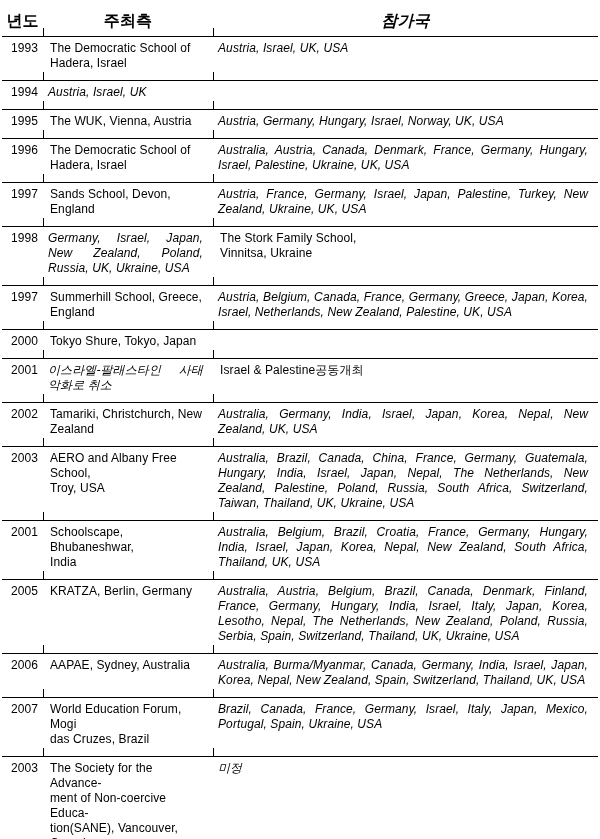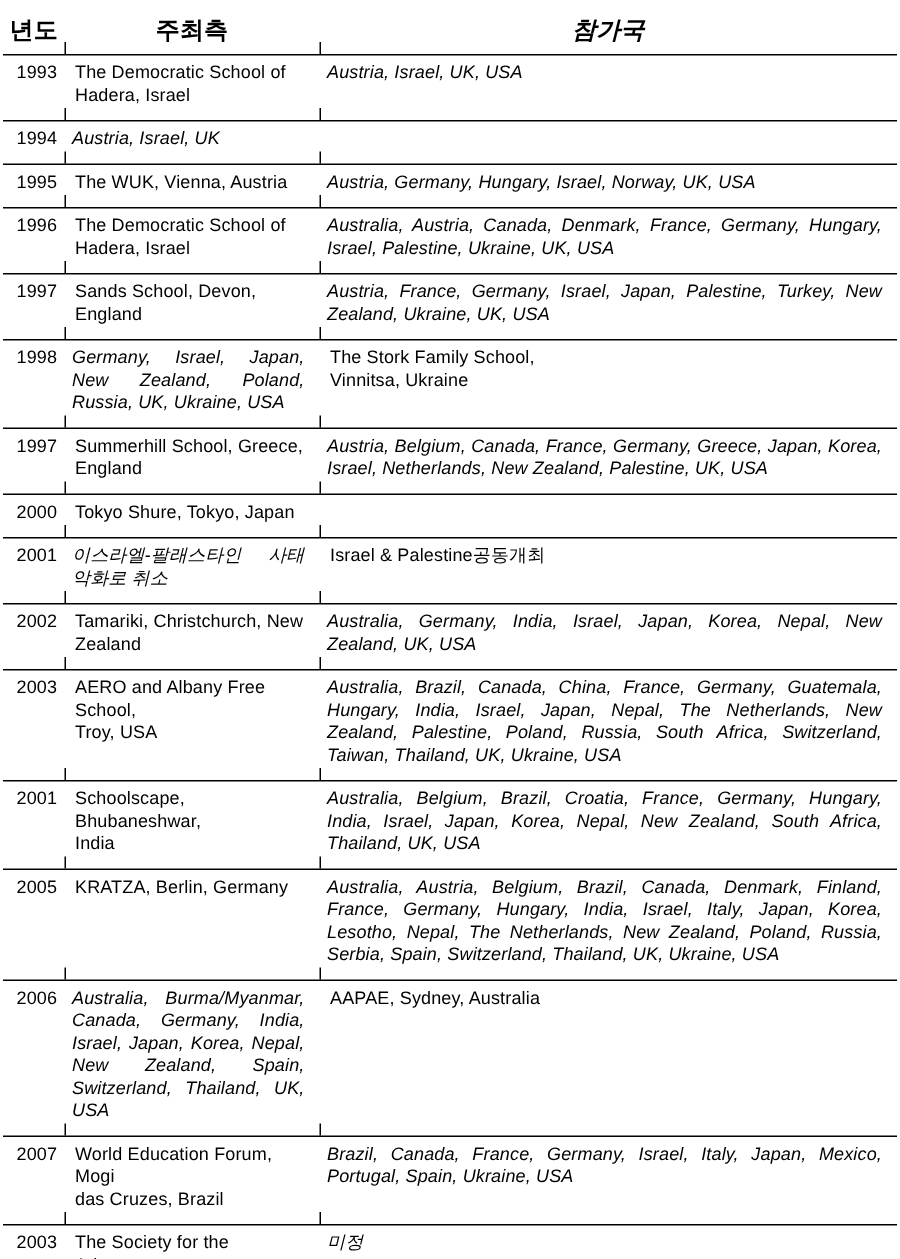--- a/index.html
+++ b/index.html
@@ -163,22 +163,22 @@
       </div>
       <div class="row">
         <div class="cell cell-year">2005</div>
         <div class="cell cell-host">KRATZA, Berlin, Germany</div>
         <div class="cell cell-part">Australia, Austria, Belgium, Brazil, Canada, Denmark, Finland, France, Germany, Hungary, India, Israel, Italy, Japan, Korea, Lesotho, Nepal, The Netherlands, New Zealand, Poland, Russia, Serbia, Spain, Switzerland, Thailand, UK, Ukraine, USA</div>
         <div class="tick tick-a"></div>
         <div class="tick tick-b"></div>
       </div>
       <div class="row">
         <div class="cell cell-year">2006</div>
+        <div class="cell cell-host">AAPAE, Sydney, Australia</div>
         <div class="cell cell-part">Australia, Burma/Myanmar, Canada, Germany, India, Israel, Japan, Korea, Nepal, New Zealand, Spain, Switzerland, Thailand, UK, USA</div>
-        <div class="cell cell-host">AAPAE, Sydney, Australia</div>
         <div class="tick tick-a"></div>
         <div class="tick tick-b"></div>
       </div>
       <div class="row">
         <div class="cell cell-year">2007</div>
         <div class="cell cell-host">World Education Forum, Mogi
 das Cruzes, Brazil</div>
         <div class="cell cell-part">Brazil, Canada, France, Germany, Israel, Italy, Japan, Mexico, Portugal, Spain, Ukraine, USA</div>
         <div class="tick tick-a"></div>
         <div class="tick tick-b"></div>

